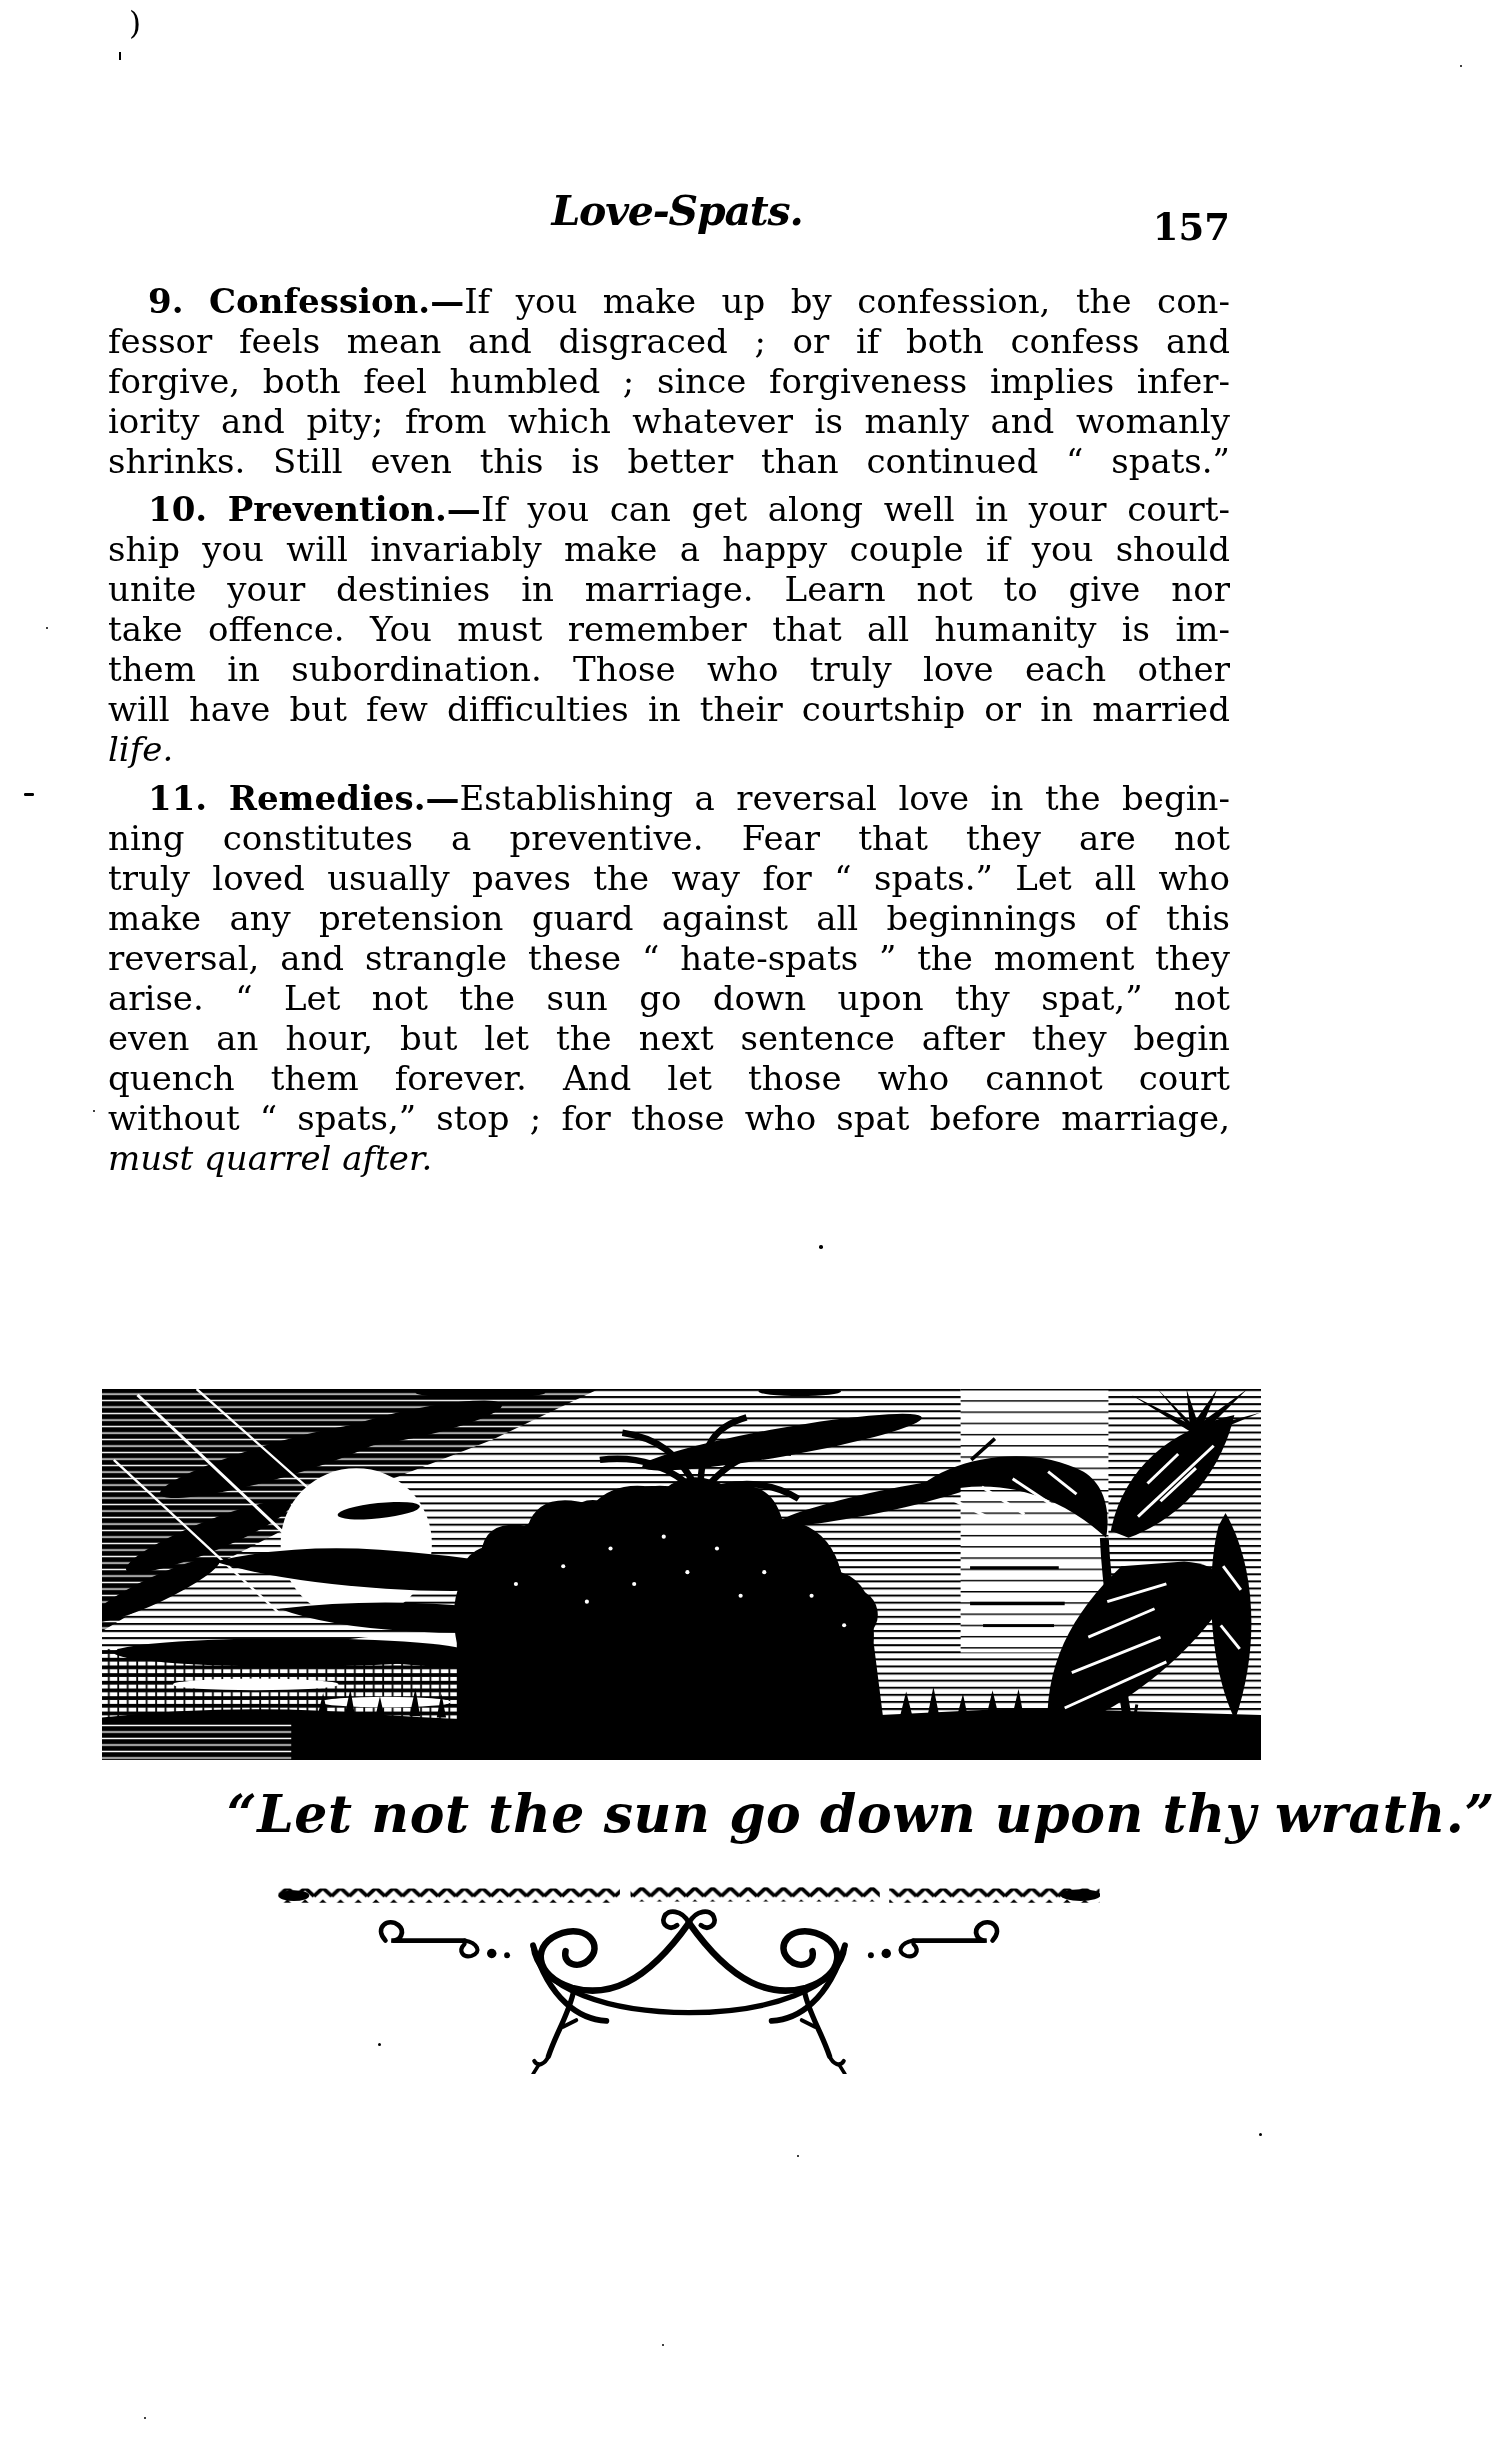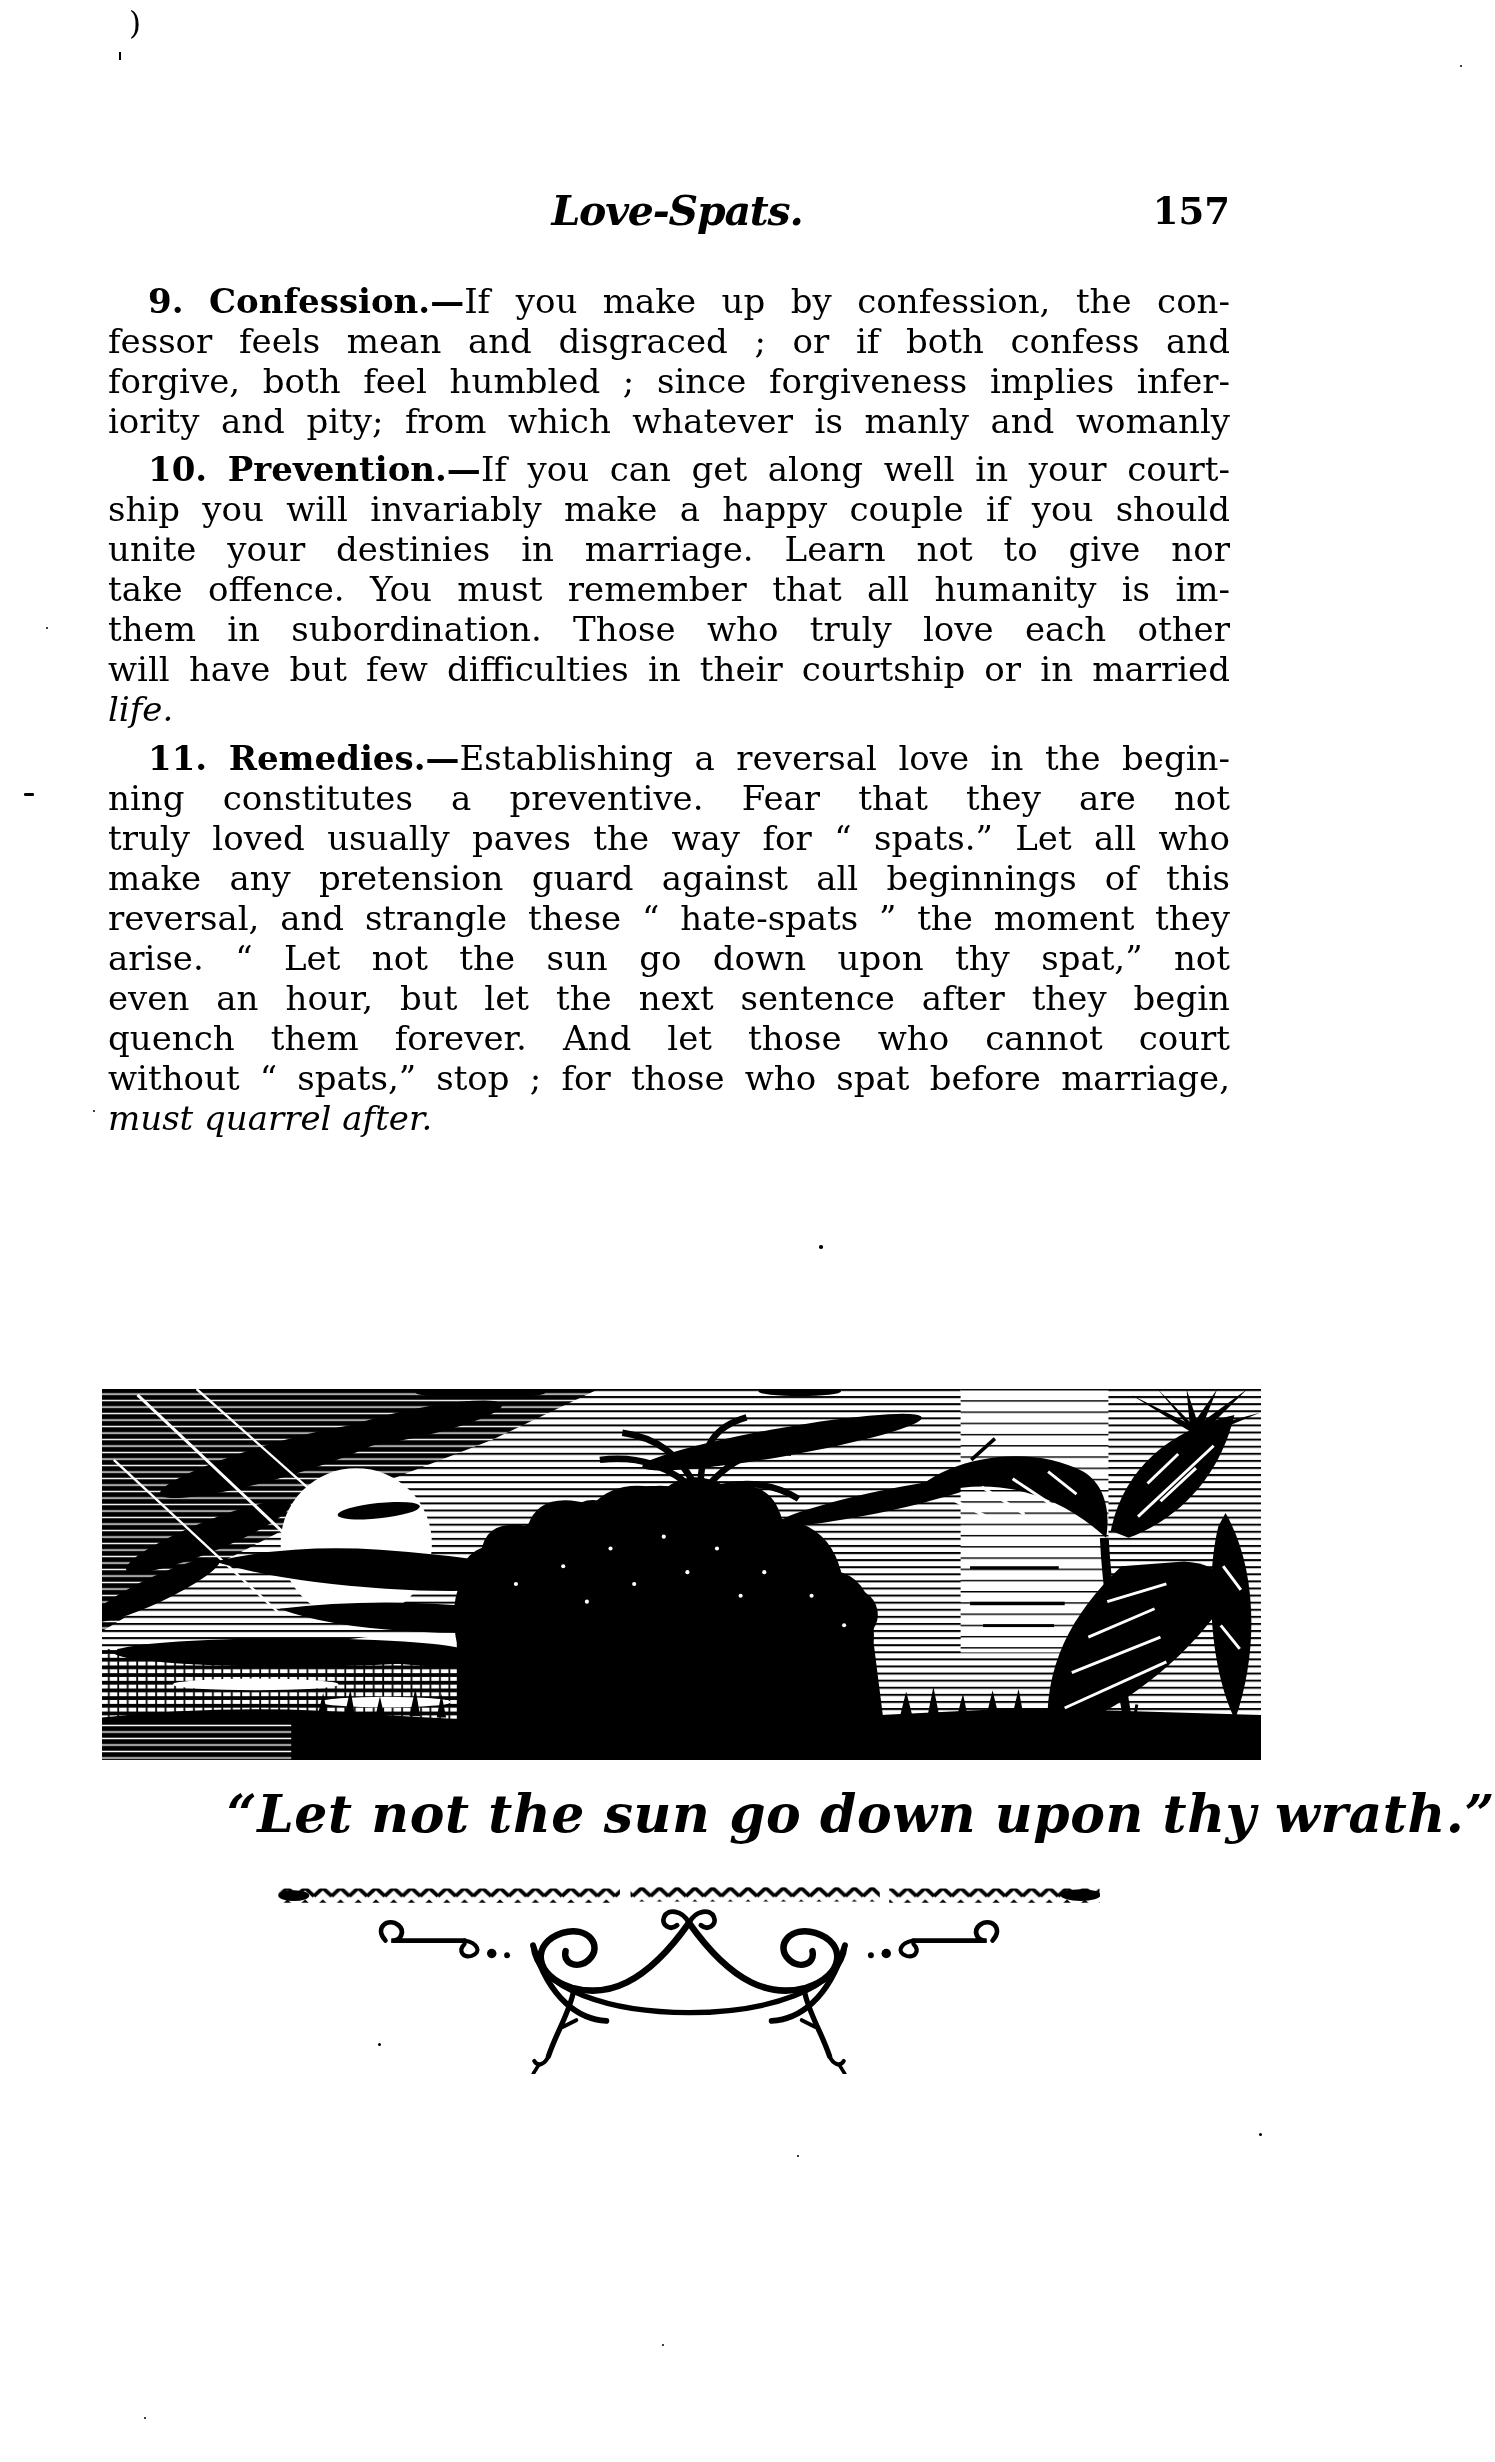--- a/index.html
+++ b/index.html
@@ -2,21 +2,21 @@
 <html style="font-size:9.5px"><head>
 <meta charset="utf-8">
 <style>
   html,body{margin:0;padding:0;background:#ffffff;}
   .page{position:relative;width:1495px;height:2462px;background:#ffffff;color:#000;
         font-family:"DejaVu Serif","Liberation Serif",serif;overflow:hidden;}
 
   
   .running-title{position:absolute;left:116px;top:187px;width:1122px;text-align:center;
         font-size:41px;font-weight:700;font-style:italic;letter-spacing:-1.2px;white-space:nowrap;}
-  .page-number{position:absolute;top:189px;right:265px;font-size:37px;font-weight:700;}
+  .page-number{position:absolute;top:205px;right:265px;font-size:37px;font-weight:700;}
 
   
   .text-block{position:absolute;left:108px;top:281px;width:1122px;
         font-size:34px;line-height:40px;}
   .para{margin:0 0 8.3px 0;}
   .line{display:block;text-align:justify;text-align-last:justify;text-justify:inter-word;}
   .line.last{text-align-last:left;font-style:italic;}
   .line.first{text-indent:40px;}
   .pnum,.phead{font-weight:700;}
 
@@ -58,20 +58,21 @@
   <div class="running-title">Love-Spats.</div>
   <div class="page-number">157</div>
 
   <main class="text-block">
 
     <p class="para">
         <span class="line first"><b class="pnum">9.</b> <b class="phead">Confession.—</b><span class="ptext">If you make up by confession, the con-</span></span>
         <span class="line">fessor feels mean and disgraced ; or if both confess and</span>
         <span class="line">forgive, both feel humbled ; since forgiveness implies infer-</span>
         <span class="line">iority and pity; from which whatever is manly and womanly</span>
+        <span class="line">shrinks.  Still even this is better than continued “ spats.”</span>
       </p>
 
     <p class="para">
         <span class="line first"><b class="pnum">10.</b> <b class="phead">Prevention.—</b><span class="ptext">If you can get along well in your court-</span></span>
         <span class="line">ship you will invariably make a happy couple if you should</span>
         <span class="line">unite your destinies in marriage.  Learn not to give nor</span>
         <span class="line">take offence.  You must remember that all humanity is im-</span>
         <span class="line">them in subordination.  Those who truly love each other</span>
         <span class="line">will have but few difficulties in their courtship or in married</span>
         <span class="line last">life.</span>

